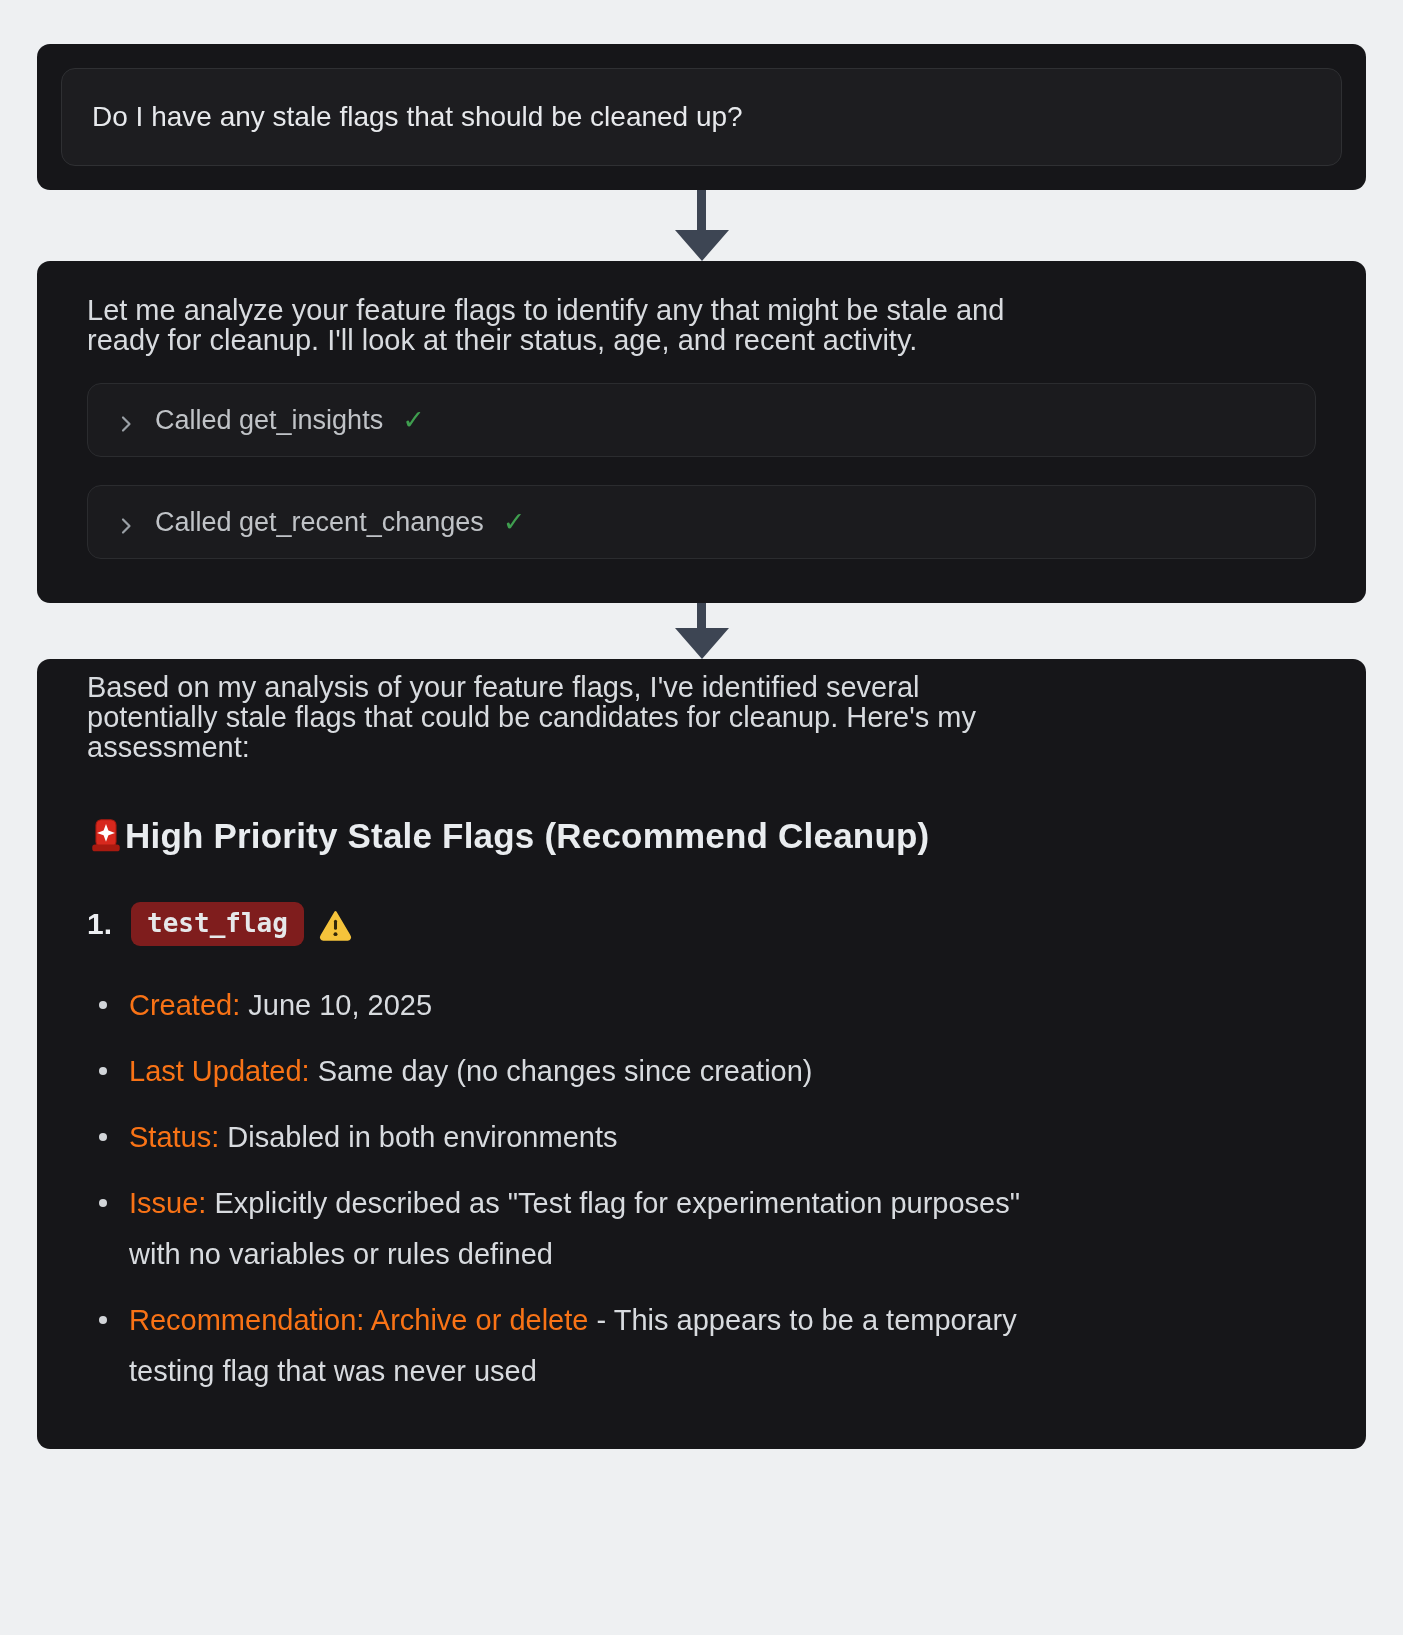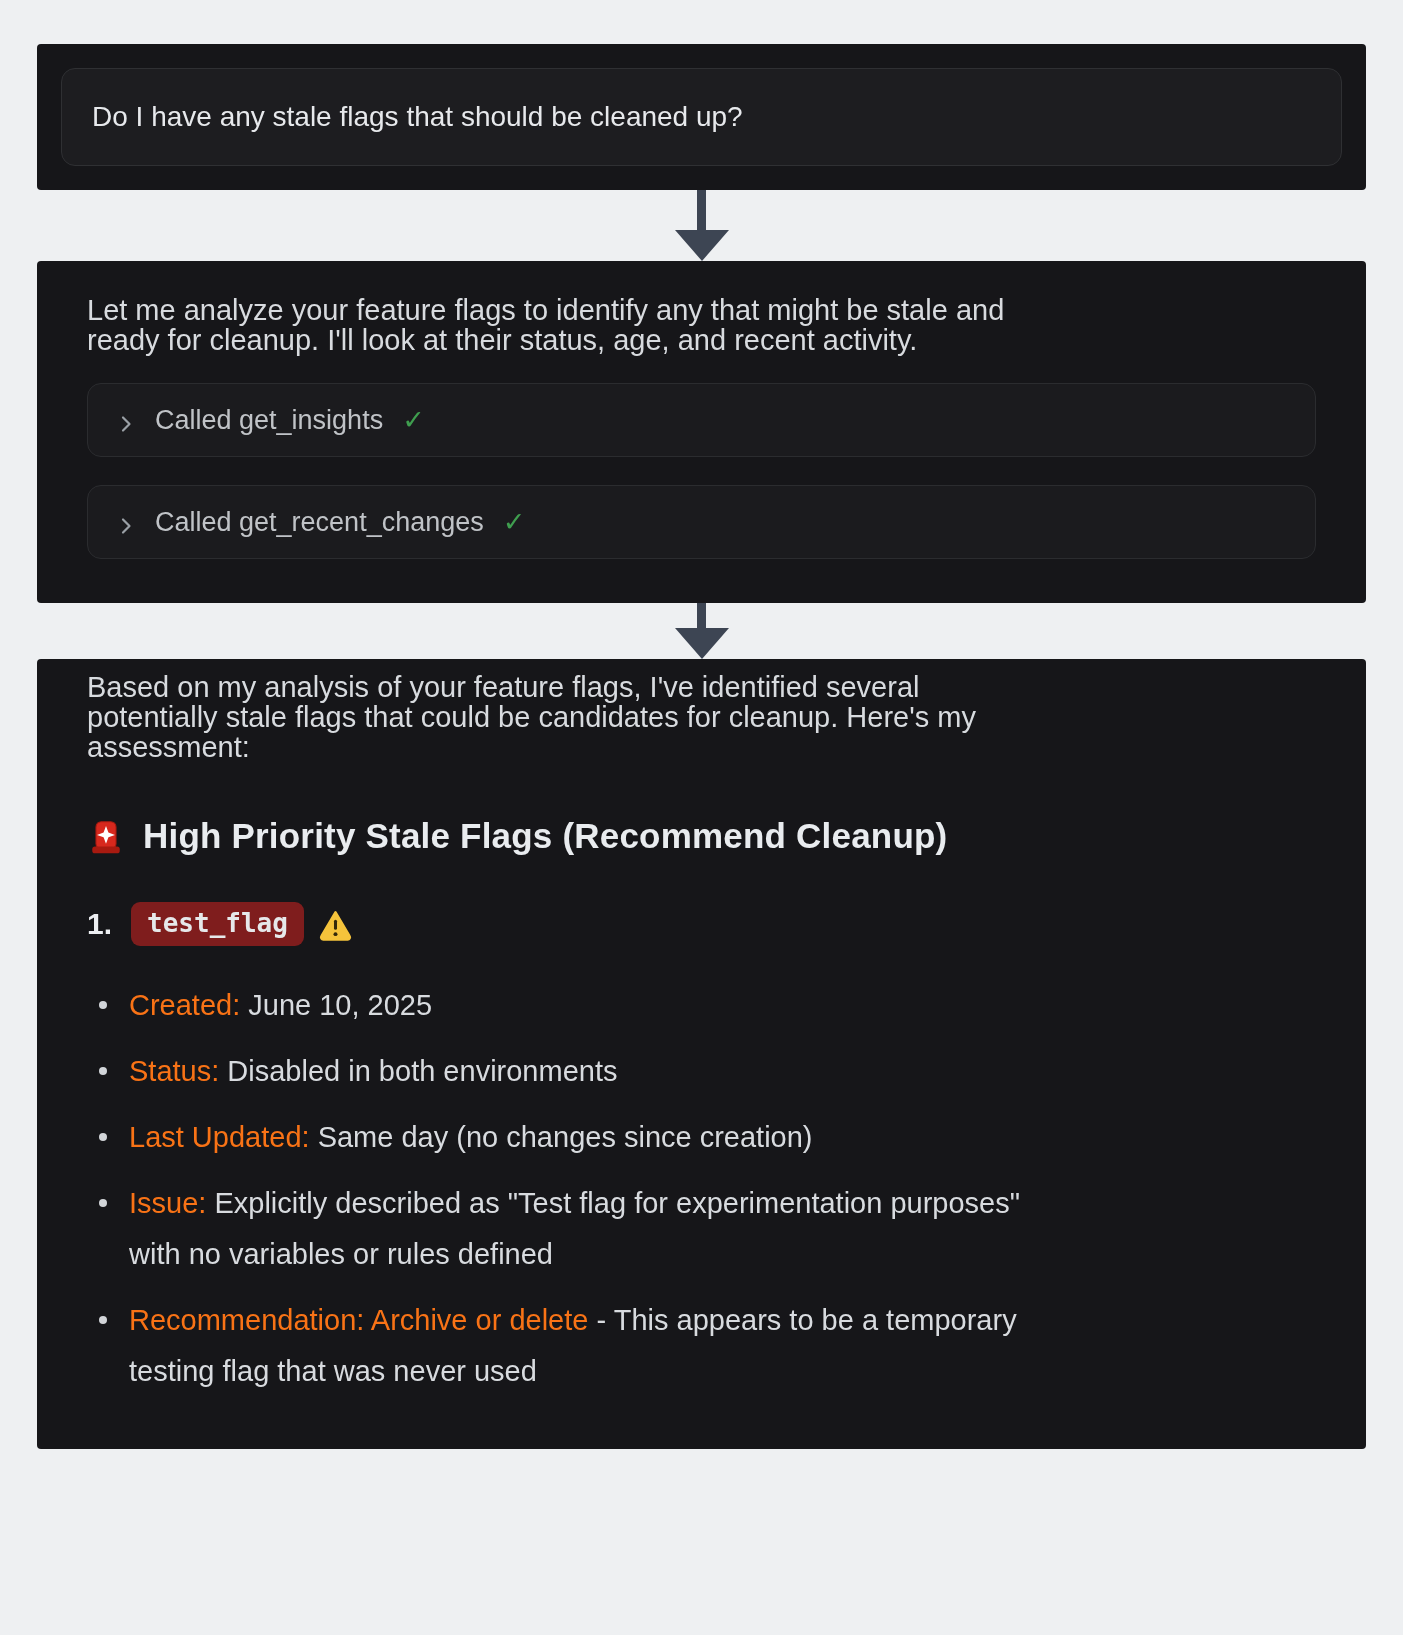--- a/index.html
+++ b/index.html
@@ -9,21 +9,21 @@
     min-height: 1635px;
     font-family: "Liberation Sans", sans-serif;
     -webkit-font-smoothing: antialiased;
   }
   .canvas {
     width: 1403px;
     padding: 44px 37px 37px 37px;
   }
   .panel {
     background: #161619;
-    border-radius: 4px;
+    border-radius: 13px;
     width: 1329px;
   }
   
   .user-panel { padding: 24px 24px; }
   .bubble {
     background: #1d1d20;
     border: 1px solid #2f3033;
     border-radius: 14px;
     padding: 32px 30px;
   }
@@ -76,22 +76,21 @@
   }
   .check {
     font-size: 27px;
     color: #3f9e4f;
     line-height: 32px;
     margin-left: 2px;
   }
   .section-heading {
     margin-top: 54px;
     display: flex;
-    align-items: flex-end;
-    gap: 18px;
+    align-items: flex-start;
     font-size: 35px;
     font-weight: 700;
     color: #e9ecef;
     letter-spacing: 0.2px;
   }
   .section-heading .h-icon { display: inline-flex; width: 38px; height: 38px; }
   .flag-row {
     margin-top: 46px;
     display: flex;
     align-items: center;
@@ -214,27 +213,27 @@
     </div>
 
     <ul class="bullet-list">
       <li>
         <span class="dot"></span>
         <b>Created:</b>
         <span class="li-text">June 10, 2025</span>
       </li>
       <li>
         <span class="dot"></span>
+        <b>Last Updated:</b>
+        <span class="li-text">Same day (no changes since creation)</span>
+      </li>
+      <li>
+        <span class="dot"></span>
         <b>Status:</b>
         <span class="li-text">Disabled in both environments</span>
-      </li>
-      <li>
-        <span class="dot"></span>
-        <b>Last Updated:</b>
-        <span class="li-text">Same day (no changes since creation)</span>
       </li>
       <li>
         <span class="dot"></span>
         <b>Issue:</b>
         <span class="li-text">Explicitly described as "Test flag for experimentation purposes"
 with no variables or rules defined</span>
       </li>
       <li>
         <span class="dot"></span>
         <b>Recommendation: Archive or delete</b>

